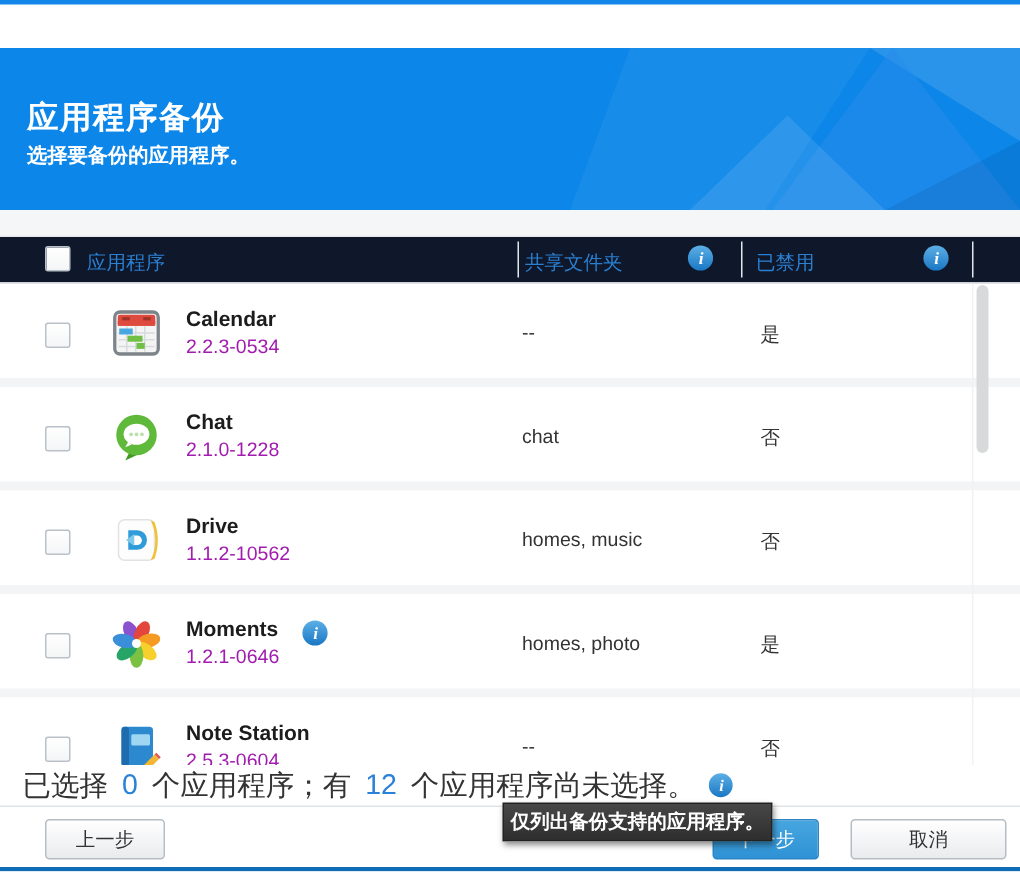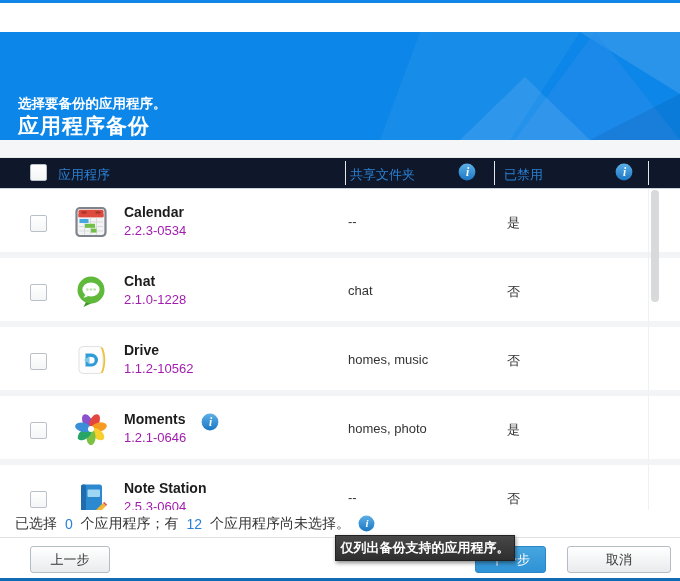--- a/index.html
+++ b/index.html
@@ -16,21 +16,21 @@
   .titlebar{position:absolute;top:3px;left:0;right:0;height:27px;
     background:linear-gradient(#ffffff,#d9edfb);border-bottom:2px solid #1588e6;
     display:flex;align-items:center;justify-content:center;margin-top:28px;}
   .titlebar-title{color:#0f6fc0;font-weight:bold;font-size:14px;}
   .close-btn{position:absolute;right:16px;top:4px;color:#98a2ac;font-size:17px;
     font-weight:bold;cursor:pointer;line-height:20px;}
 
   
   .banner{position:absolute;top:32px;left:0;right:0;height:108px;background:#0c86e8;overflow:hidden;}
   .banner .facets{position:absolute;right:0;top:0;}
-  .banner-title{position:absolute;left:18px;top:32px;color:#fff;font-size:21px;font-weight:bold;letter-spacing:1px;margin-top:48px;}
+  .banner-title{position:absolute;left:18px;top:32px;color:#fff;font-size:21px;font-weight:bold;letter-spacing:1px;}
   .banner-subtitle{position:absolute;left:18px;top:63px;color:#fff;font-size:13.5px;font-weight:bold;}
 
   .gap-strip{position:absolute;top:140px;left:0;right:0;height:17px;background:#f5f6f8;border-bottom:1px solid #e7eaed;}
 
   
   .table-header{position:absolute;top:158px;left:0;right:0;height:30px;background:#0f172a;
     border-bottom:1px solid #ccd3da;color:#2a7fd0;font-size:13px;}
   .table-header .col-label{position:absolute;top:8px;}
   .hdr-app{left:58px;}
   .hdr-shared{left:350px;}
@@ -55,21 +55,21 @@
   .row-info-icon{position:absolute;left:201px;top:17px;width:18px;height:18px;cursor:pointer;}
   .cell-shared{position:absolute;left:348px;top:25px;font-size:13px;color:#333;}
   .cell-disabled{position:absolute;left:507px;top:25px;font-size:13px;color:#333;}
   .body-right-line{position:absolute;left:648px;top:189px;height:321px;width:1px;background:#f0f1f3;}
 
   .scroll-thumb{position:absolute;left:651px;top:190px;width:8px;height:112px;
     background:#d7d9db;border-radius:4px;cursor:pointer;}
 
   
   .footer-info{position:absolute;top:510px;left:0;right:0;height:27px;background:#fff;
-    display:flex;align-items:center;padding-left:15px;font-size:14px;color:#333;box-sizing:border-box;}
+    display:flex;align-items:center;padding-left:15px;font-size:19px;color:#333;box-sizing:border-box;}
   .footer-info .num{color:#2a81d8;margin:0 4px;}
   .footer-info .seg{white-space:pre;}
   .footer-info-icon{width:17px;height:17px;margin-left:8px;cursor:pointer;flex:0 0 auto;}
 
   
   .button-bar{position:absolute;top:537px;left:0;right:0;height:41px;background:#fff;border-top:1px solid #e0e3e6;}
   .btn{position:absolute;top:8px;height:27px;box-sizing:border-box;border:1px solid #b4bcc4;
     border-radius:3px;background:linear-gradient(#ffffff,#e9ebed);font-size:13px;color:#333;
     font-family:Liberation Mono, monospace;cursor:pointer;padding:0;}
   .btn-prev{left:30px;width:80px;}

